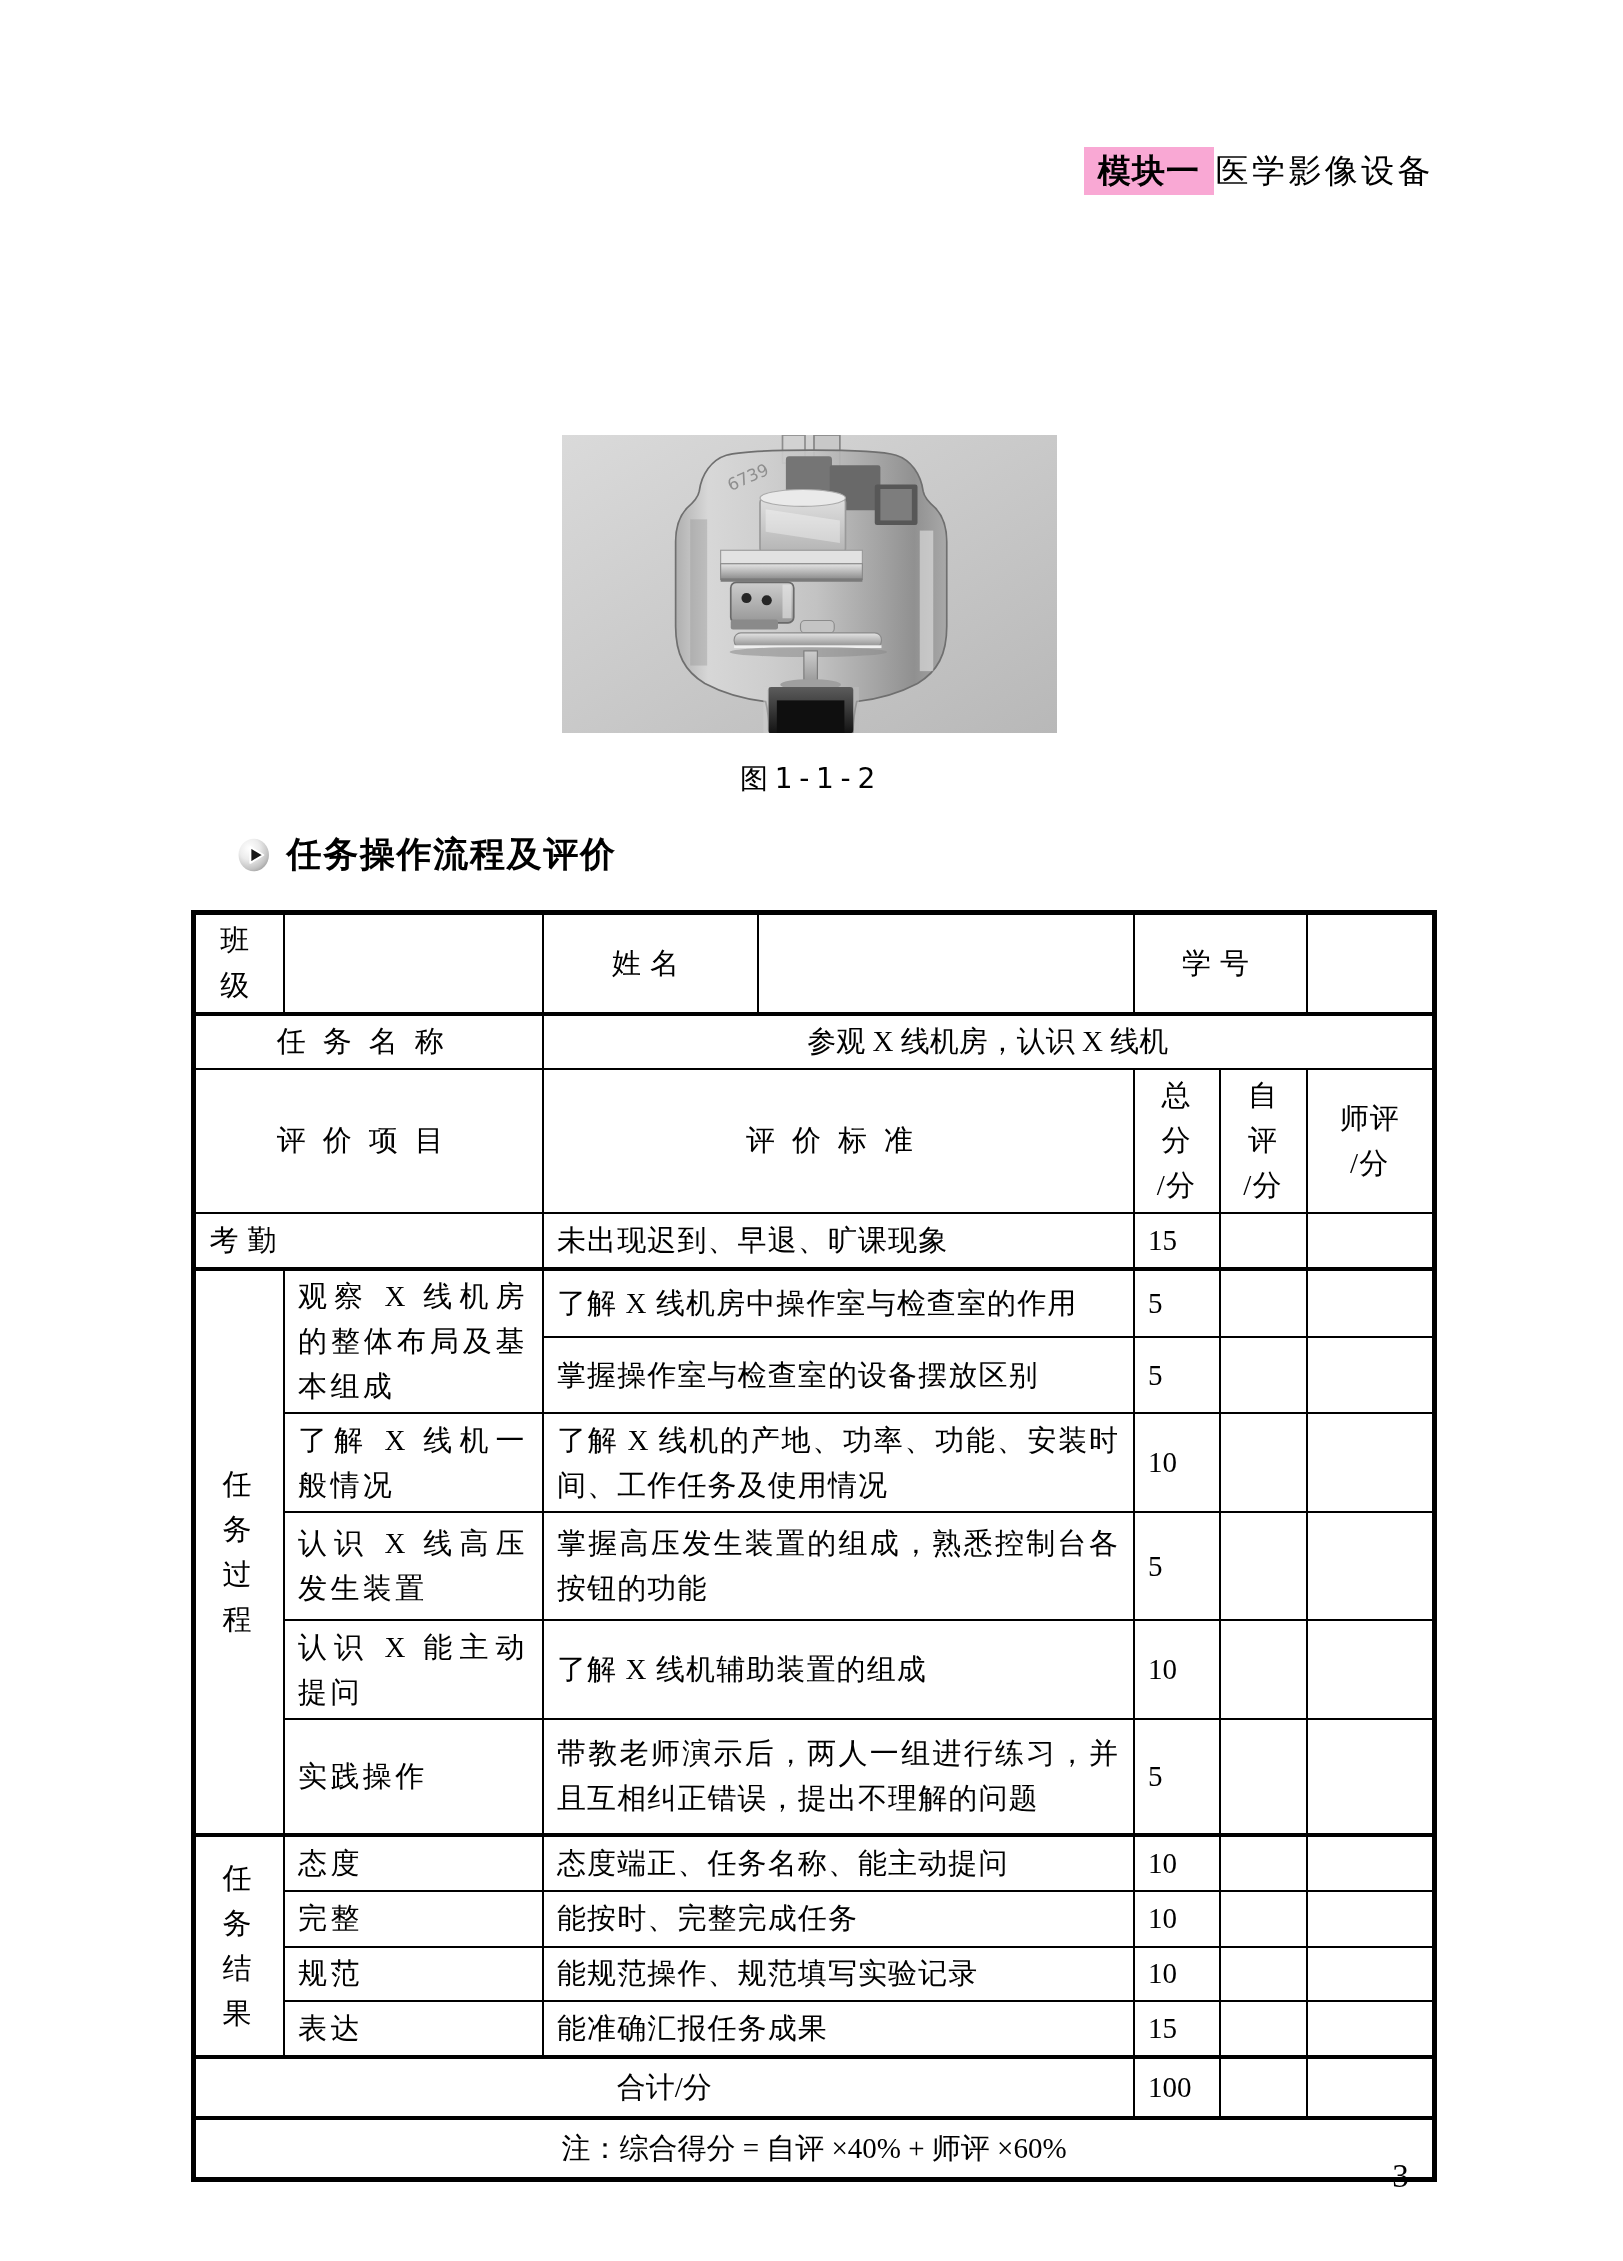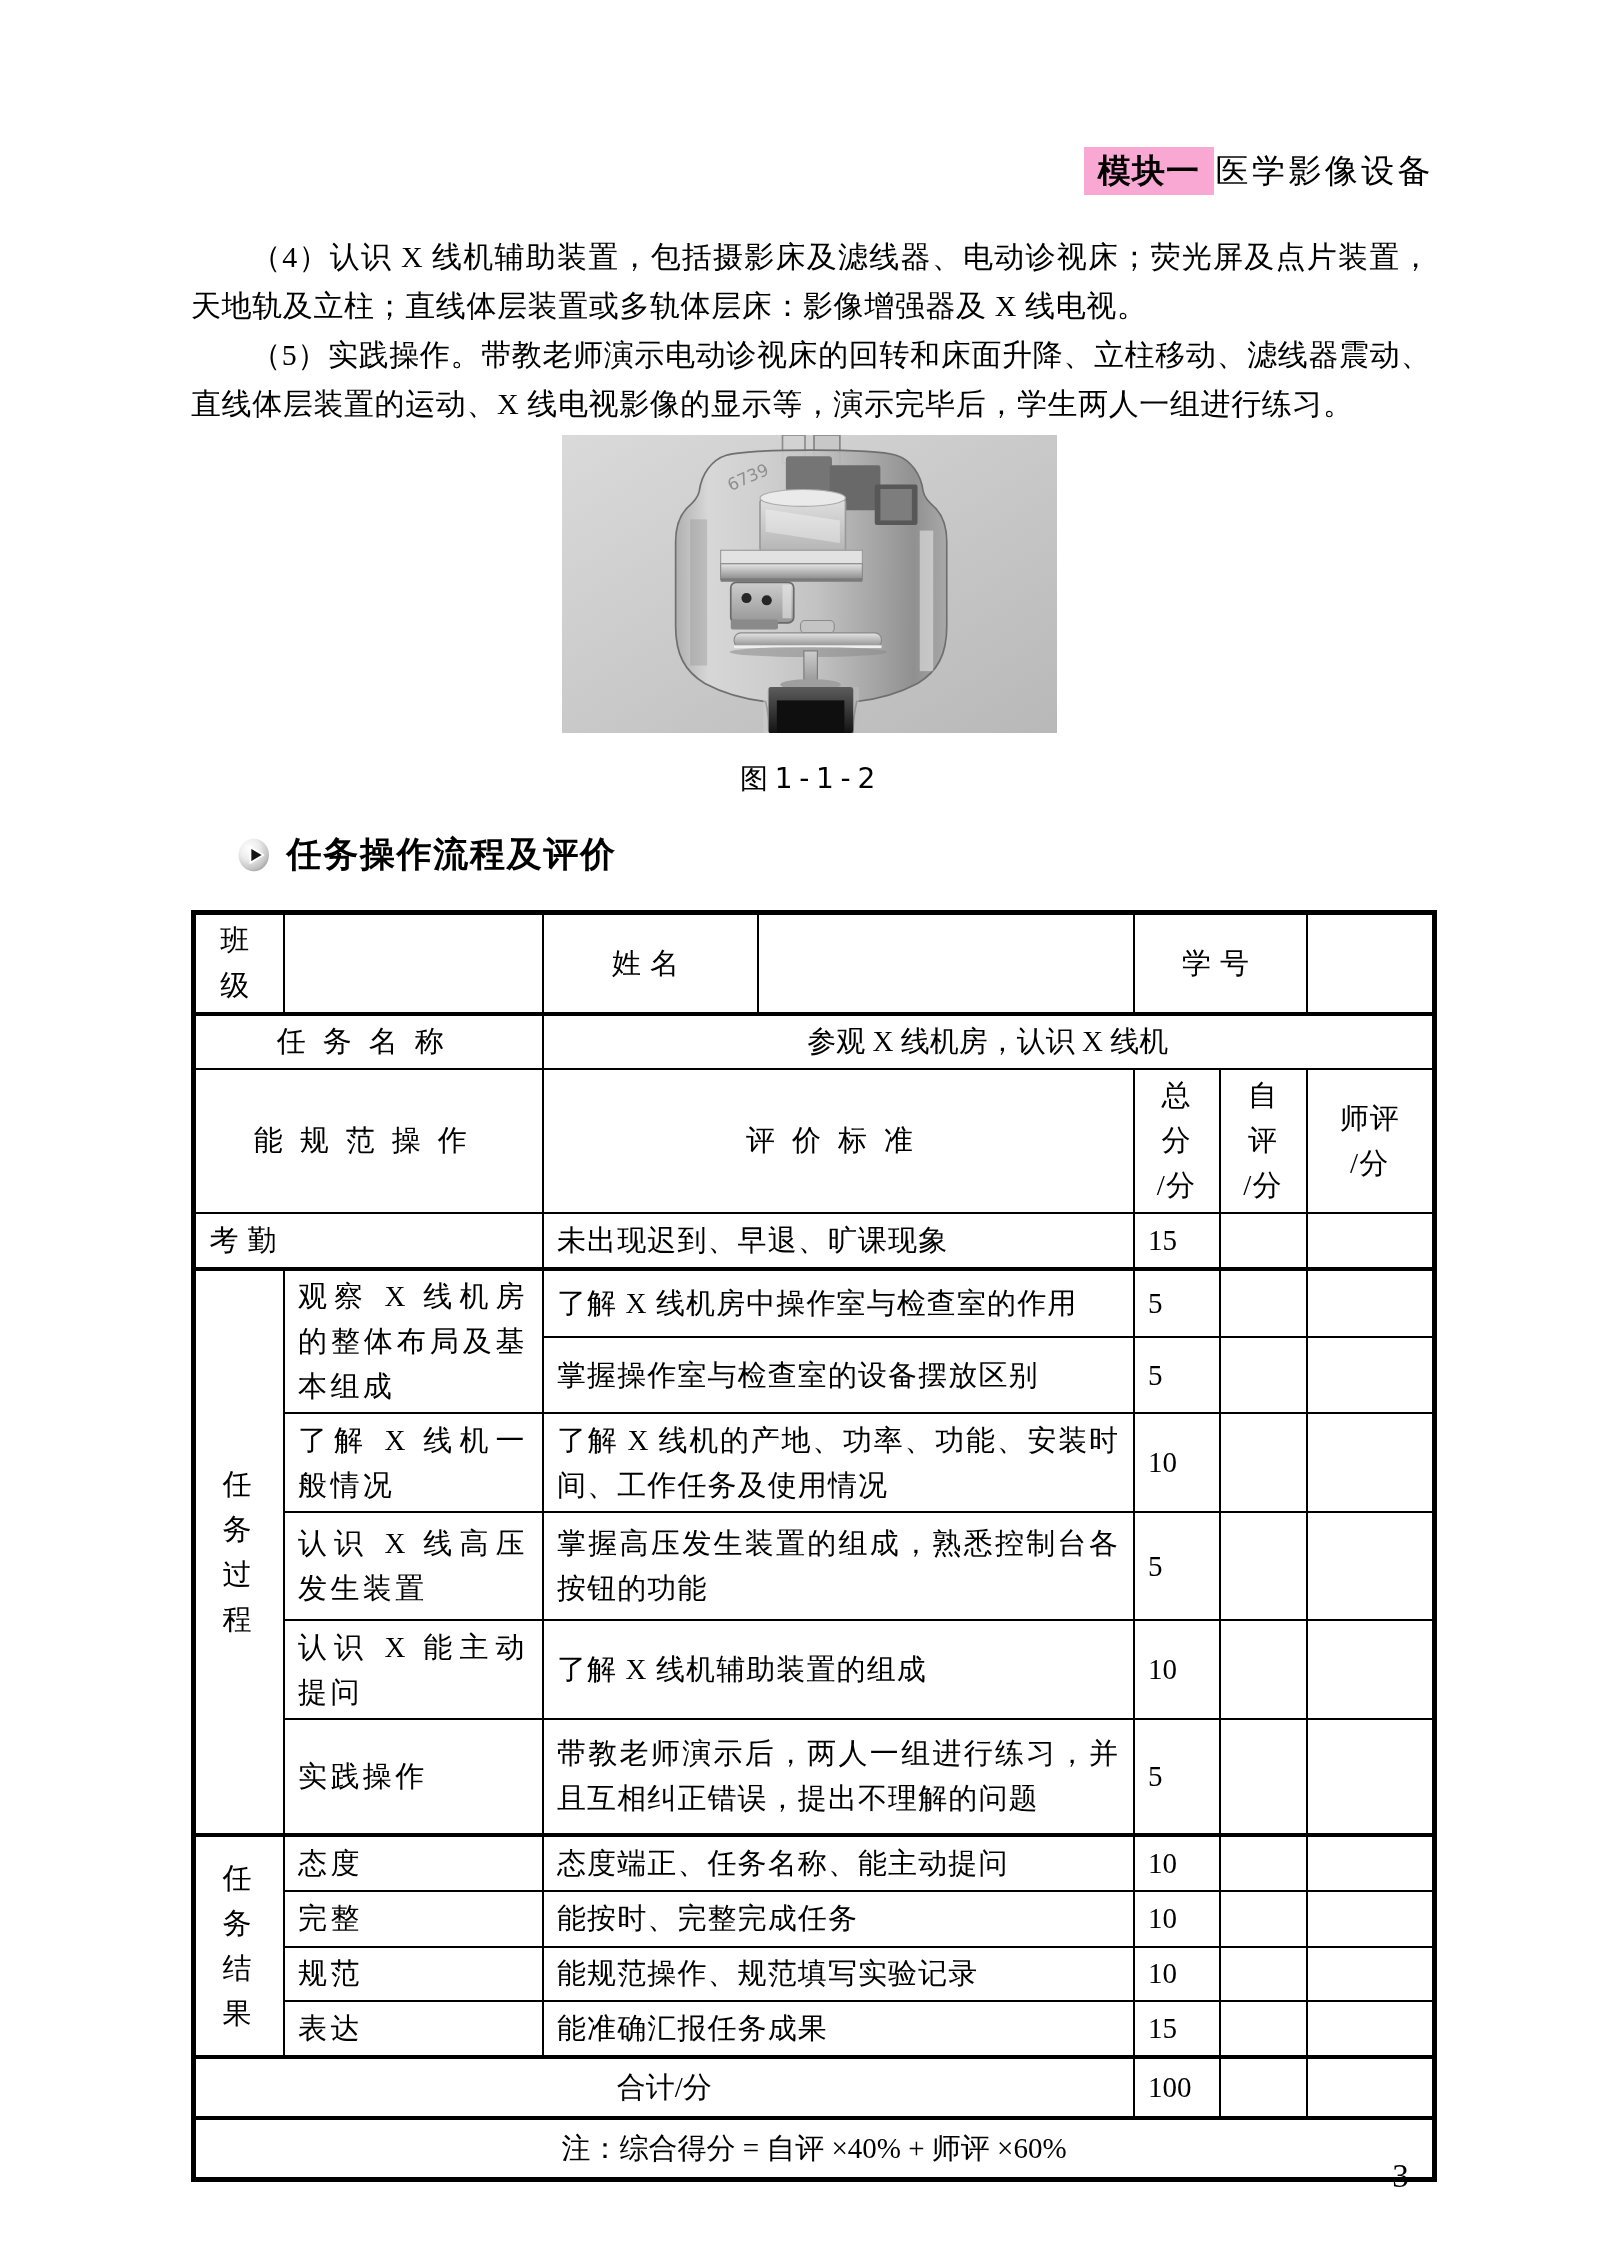--- a/index.html
+++ b/index.html
@@ -49,24 +49,20 @@
   .page-number{position:absolute;left:1361px;top:2158px;width:79px;text-align:center;font-size:33px;}
 </style>
 </head>
 <body>
 
 <div class="page">
 
   <div class="module-badge">模块一</div>
   <div class="module-title">医学影像设备</div>
 
-  <div class="paragraphs">
-    <p>（4）认识 X 线机辅助装置，包括摄影床及滤线器、电动诊视床；荧光屏及点片装置，天地轨及立柱；直线体层装置或多轨体层床：影像增强器及 X 线电视。</p>
-    <p>（5）实践操作。带教老师演示电动诊视床的回转和床面升降、立柱移动、滤线器震动、直线体层装置的运动、X 线电视影像的显示等，演示完毕后，学生两人一组进行练习。</p>
-  </div>
 
   <svg class="figure-photo" viewBox="0 0 880 530" preserveAspectRatio="none">
     <defs>
       <linearGradient id="bgGrad" x1="0" y1="0" x2="1" y2="1">
         <stop offset="0" stop-color="#dadada"></stop>
           <stop offset="0.5" stop-color="#c9c9c9"></stop>
         <stop offset="1" stop-color="#b8b8b8"></stop>
       </linearGradient>
       <linearGradient id="glassGrad" x1="0" y1="0" x2="1" y2="0">
         <stop offset="0" stop-color="#adadad"></stop>
@@ -188,21 +184,21 @@
         <td class="c ls-mid">姓名</td>
         <td></td>
         <td class="c ls-mid" colspan="2">学号</td>
         <td></td>
       </tr>
       <tr style="height:55px" class="sep">
         <td class="c ls-wide" colspan="2">任务名称</td>
         <td class="c" colspan="5">参观 X 线机房，认识 X 线机</td>
       </tr>
       <tr style="height:94px">
-        <td class="c ls-wide" colspan="2">能规范操作</td>
+        <td class="c ls-wide" colspan="2">评价项目</td>
         <td class="c ls-wide" colspan="2">评价标准</td>
         <td class="hdr-score pre">总分
 /分</td>
         <td class="hdr-score pre">自评
 /分</td>
         <td class="hdr-score pre">师评
 /分</td>
       </tr>
       <tr style="height:56px">
         <td class="ls-mid" colspan="2">考勤</td>

